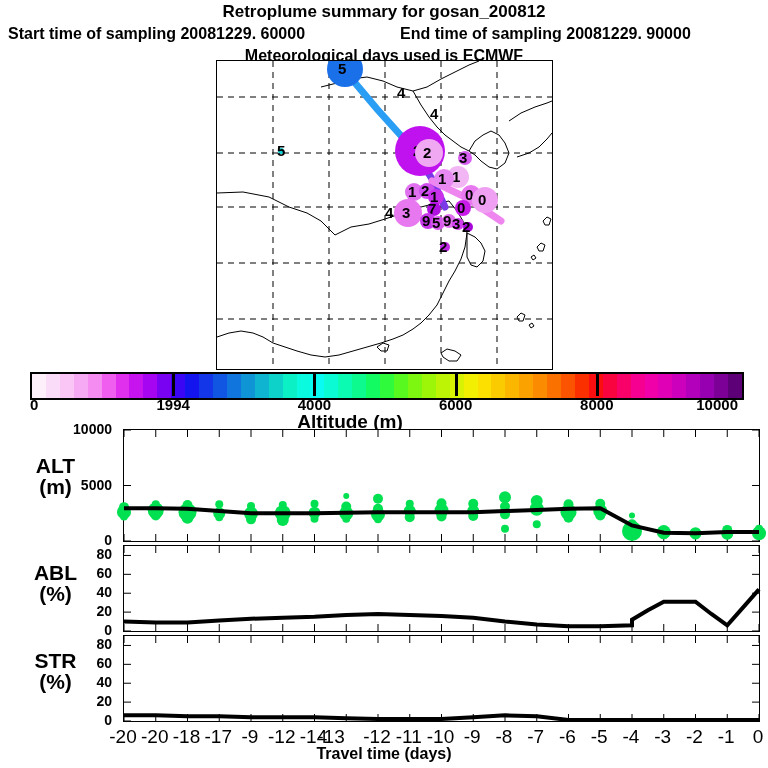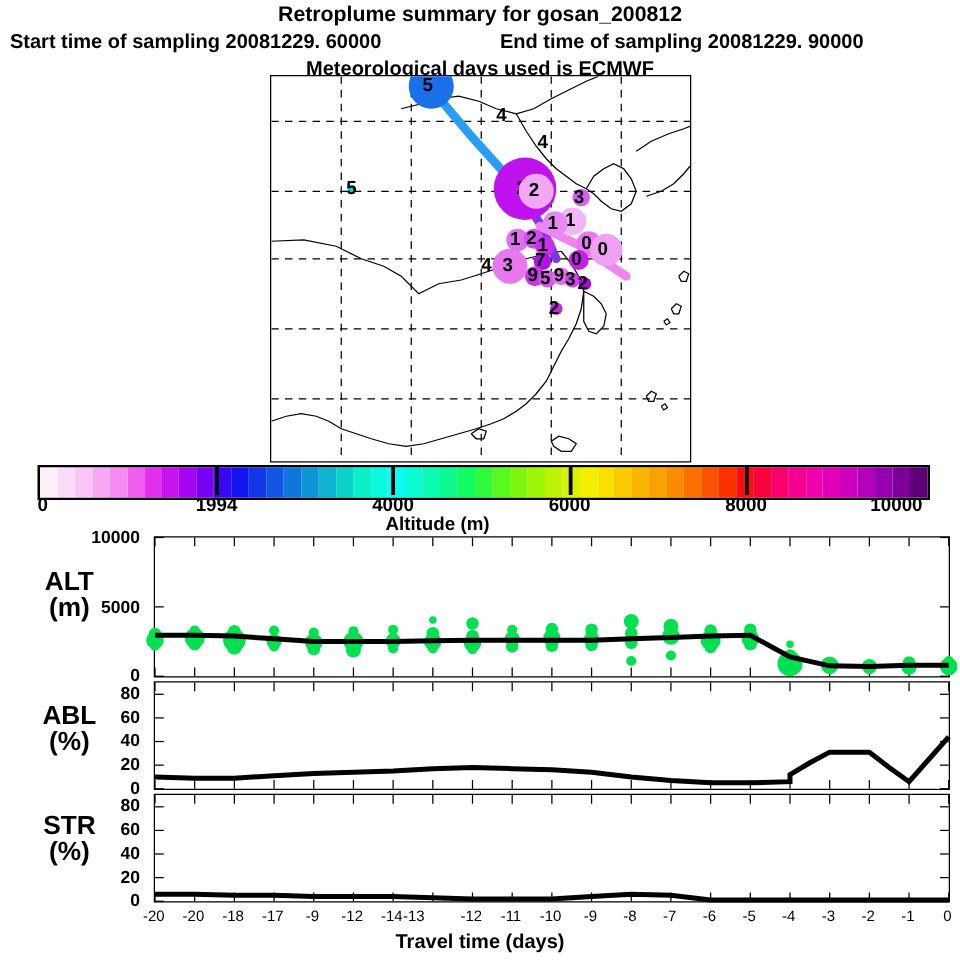--- a/index.html
+++ b/index.html
@@ -20,37 +20,37 @@
   .plabel{position:absolute;font-weight:bold;font-size:15px;
           color:#000;line-height:1;white-space:nowrap;}
 
   
   #cbar-wrap{left:30px;top:372px;width:710px;height:24px;border:2px solid #000;
              display:flex;}
   #cbar-wrap i{flex:1 1 auto;height:100%;display:block;}
   .cb-div{position:absolute;top:372px;width:3px;height:24px;background:#000;}
   .cb-lab{position:absolute;top:396px;font-size:15px;font-weight:bold;}
   #cbar-title{left:0;top:411px;width:700px;text-align:center;
-              font-size:15px;font-weight:bold;}
+              font-size:19px;font-weight:bold;}
 
   
   .panel{position:absolute;left:123px;width:635px;border:1px solid #000;
          background:#fff;overflow:visible;}
   #alt-panel{top:429px;height:111px;}
   #abl-panel{top:545px;height:85px;}
   #str-panel{top:635px;height:85px;}
   .panel svg{position:absolute;left:0;top:0;overflow:visible;}
   .ylab{position:absolute;text-align:right;font-size:14px;font-weight:bold;
         width:40px;}
   .rowlab{position:absolute;font-weight:bold;font-size:21px;text-align:center;
           width:95px;line-height:1.0;}
   #alt-name{left:8px;top:455px;}
   #abl-name{left:8px;top:562px;}
   #str-name{left:8px;top:650px;}
-  .xlab{position:absolute;font-size:12px;text-align:center;width:34px;}
+  .xlab{position:absolute;font-size:19px;text-align:center;width:34px;}
   #xaxis-title{left:0;top:745px;width:768px;text-align:center;
                font-size:16px;font-weight:bold;}
 </style>
 </head>
 <body>
 
 <div class="abs ttl" id="title-main">Retroplume summary for gosan_200812</div>
 <div class="abs ttl" id="title-start">Start time of sampling 20081229. 60000</div>
 <div class="abs ttl" id="title-end">End time of sampling 20081229. 90000</div>
 <div class="abs ttl" id="title-met">Meteorological days used is ECMWF</div>

